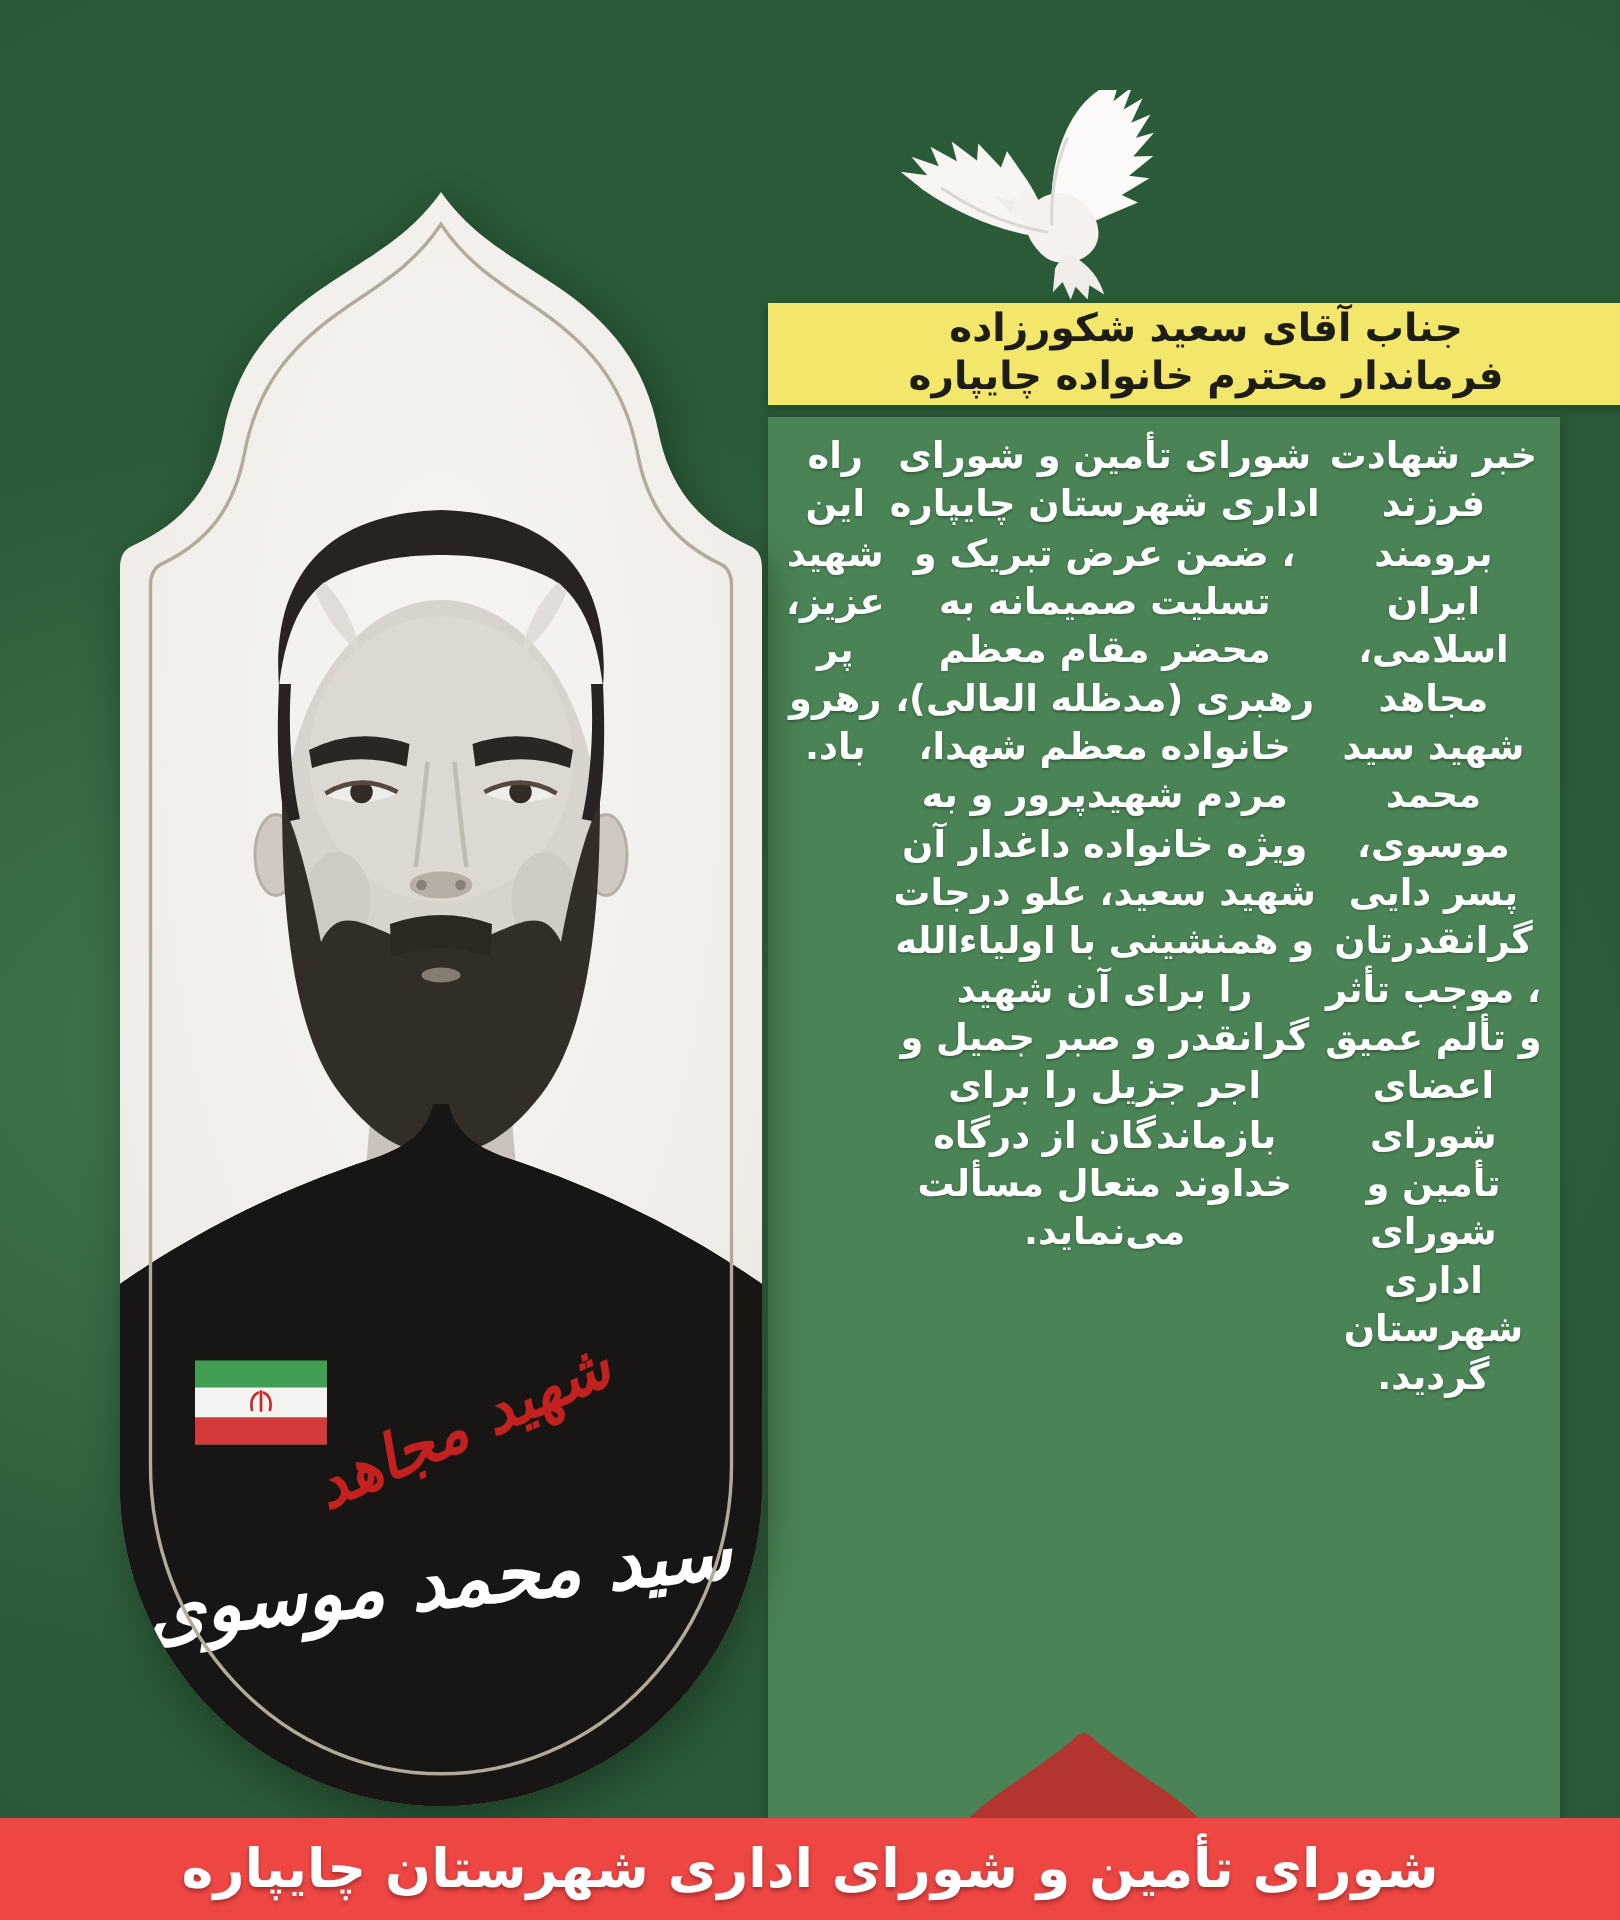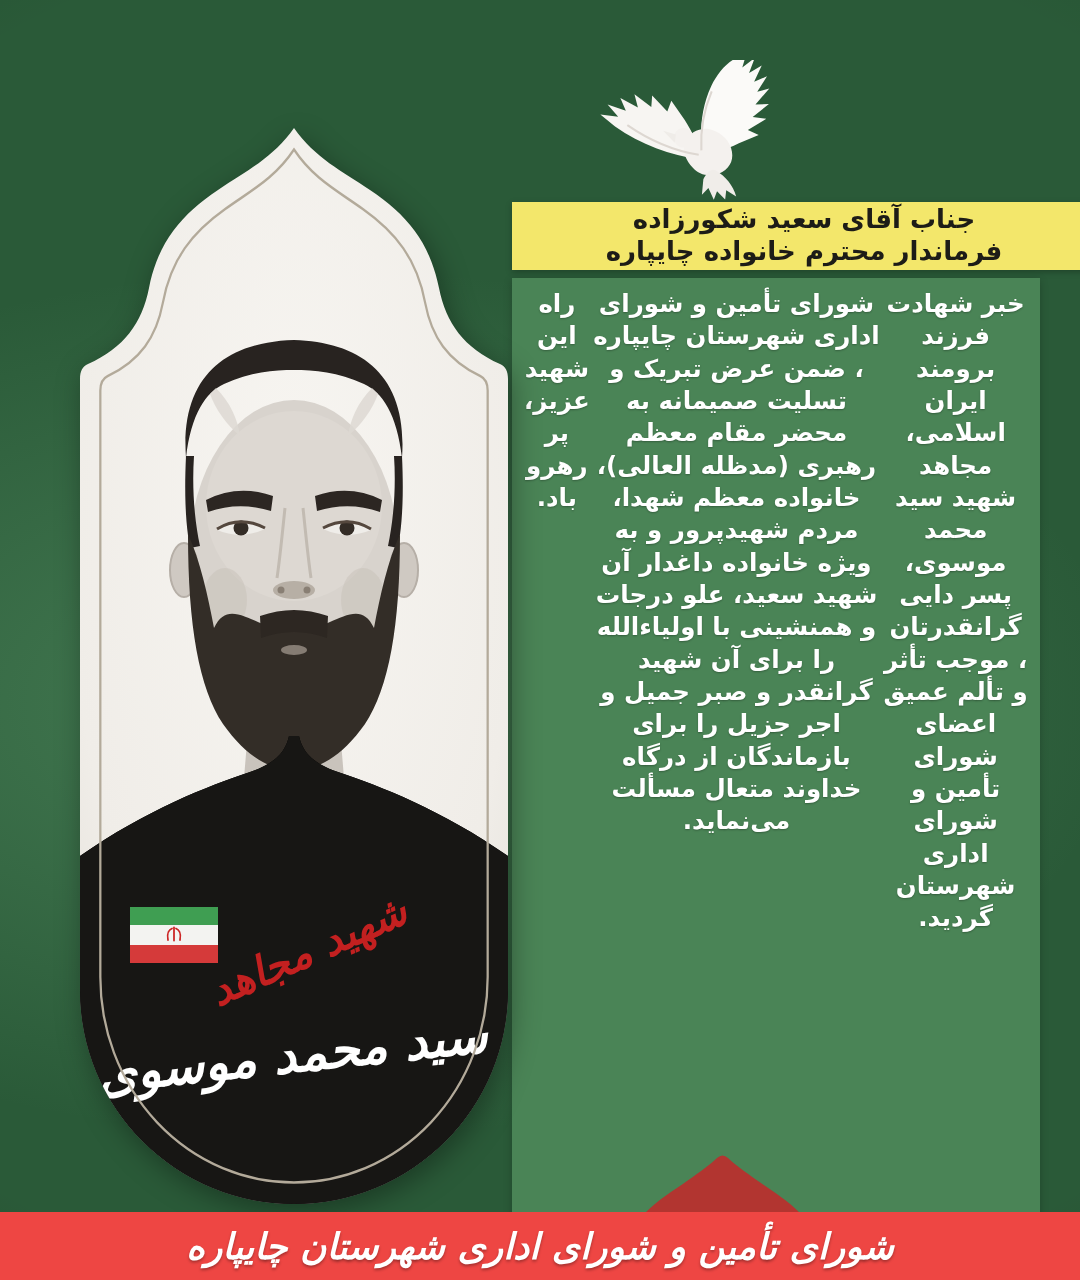--- a/index.html
+++ b/index.html
@@ -57,21 +57,20 @@
   .dome{left:645px;top:1155px;width:155px;height:58px;}
 
   
   .footer-banner{
     left:0;top:1212px;width:1080px;height:68px;
     background:var(--banner_red,#ee4643);
     display:flex;align-items:center;justify-content:center;
     color:var(--text_white,#ffffff);
     font-weight:bold;font-size:36px;
     text-shadow:0 2px 3px rgba(0,0,0,.3);
-    font-style:italic;
   }
 </style>
 </head>
 <body>
 
 <div class="poster">
 
   <svg class="layer dove" viewBox="0 0 205 140">
     <g transform="rotate(-6 100 70)">
 

